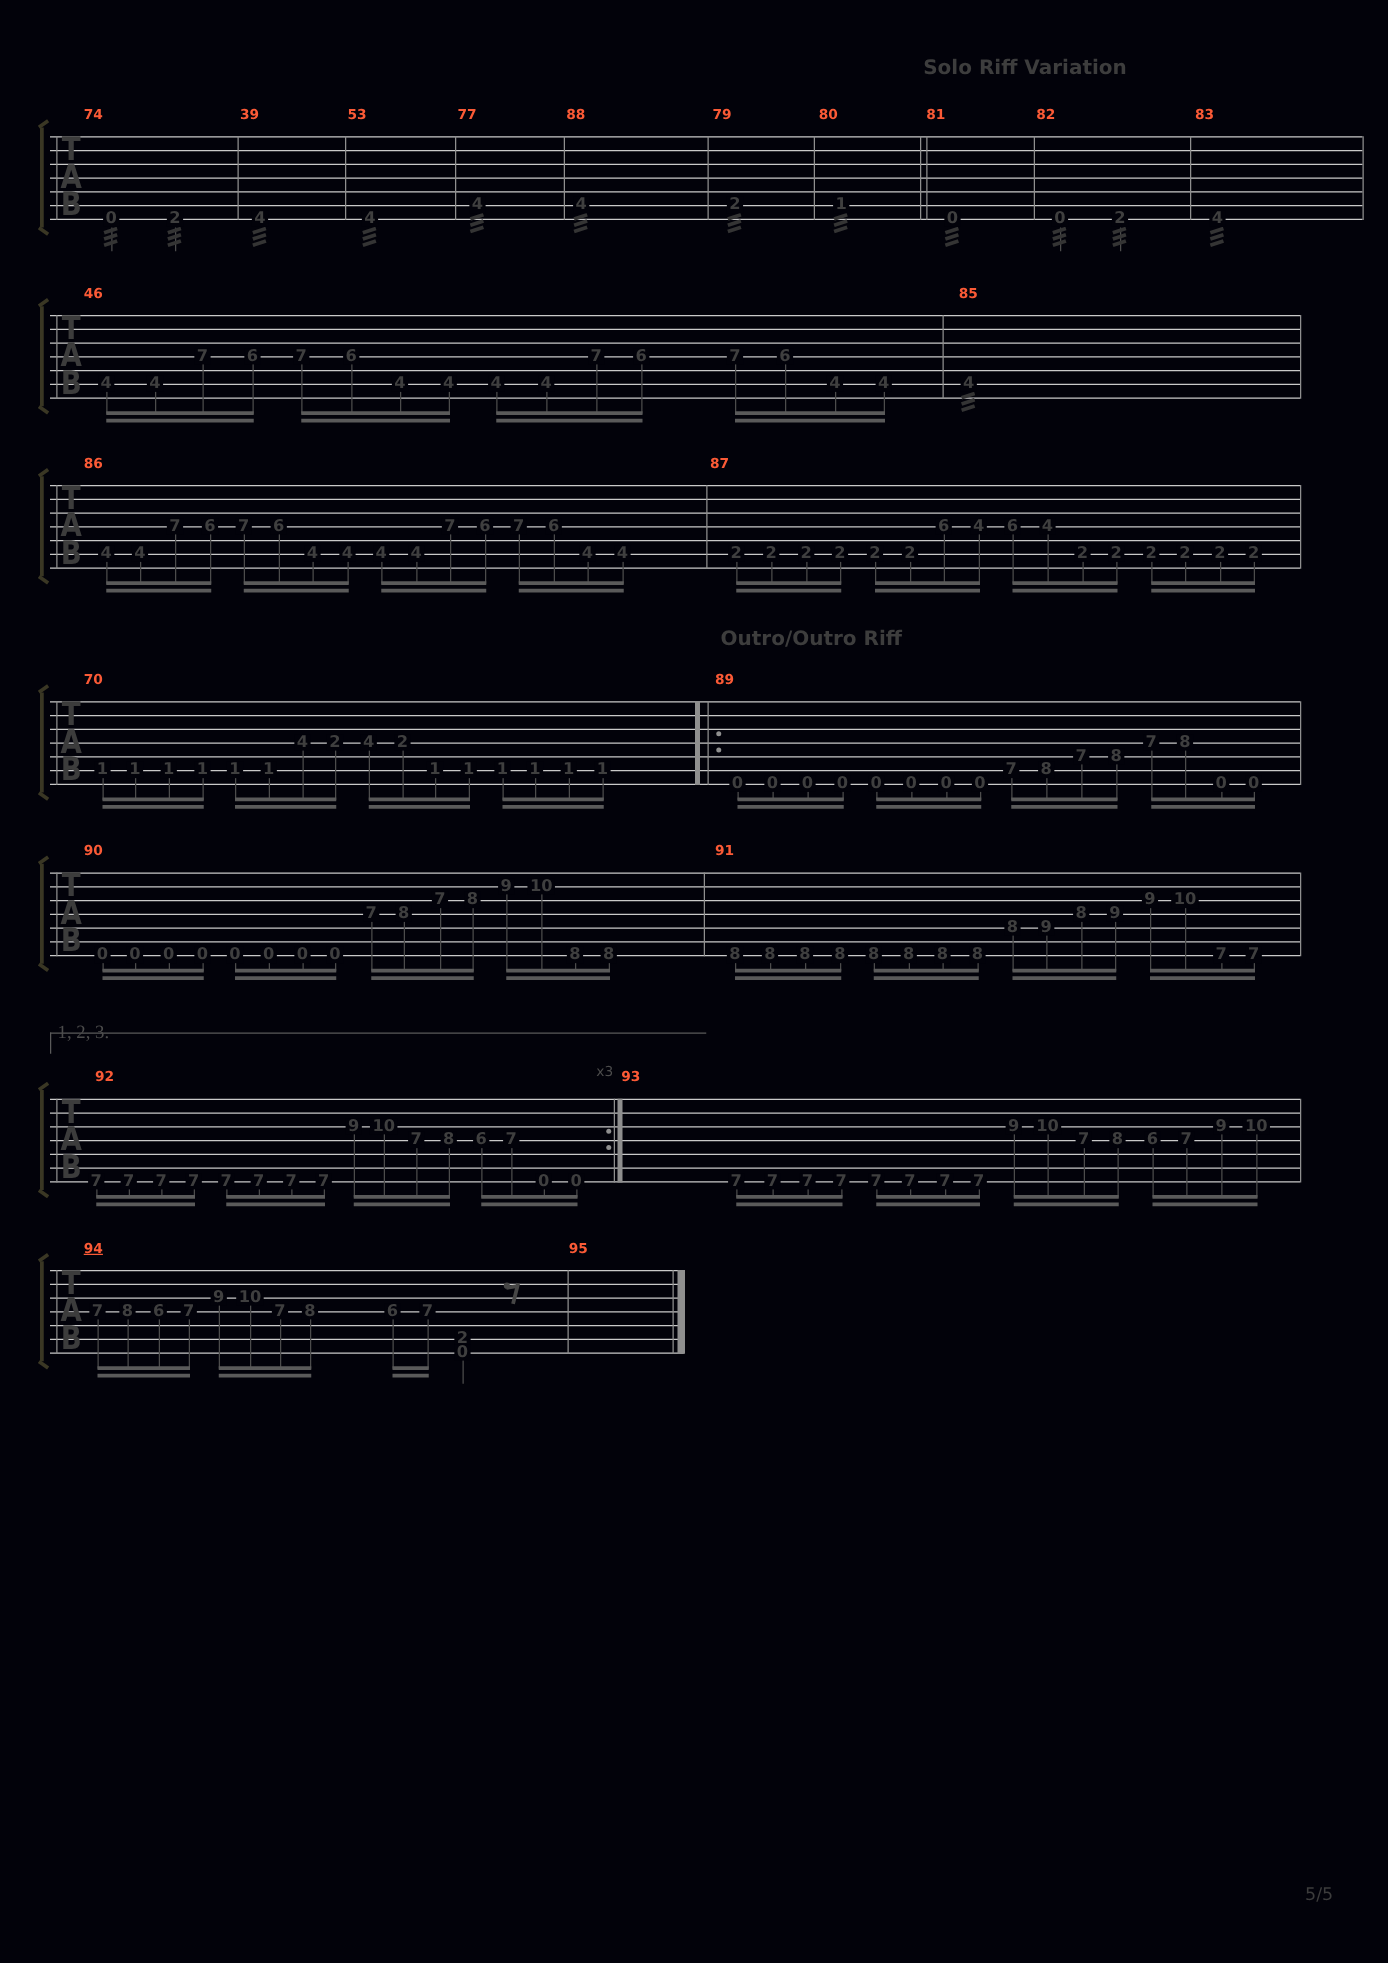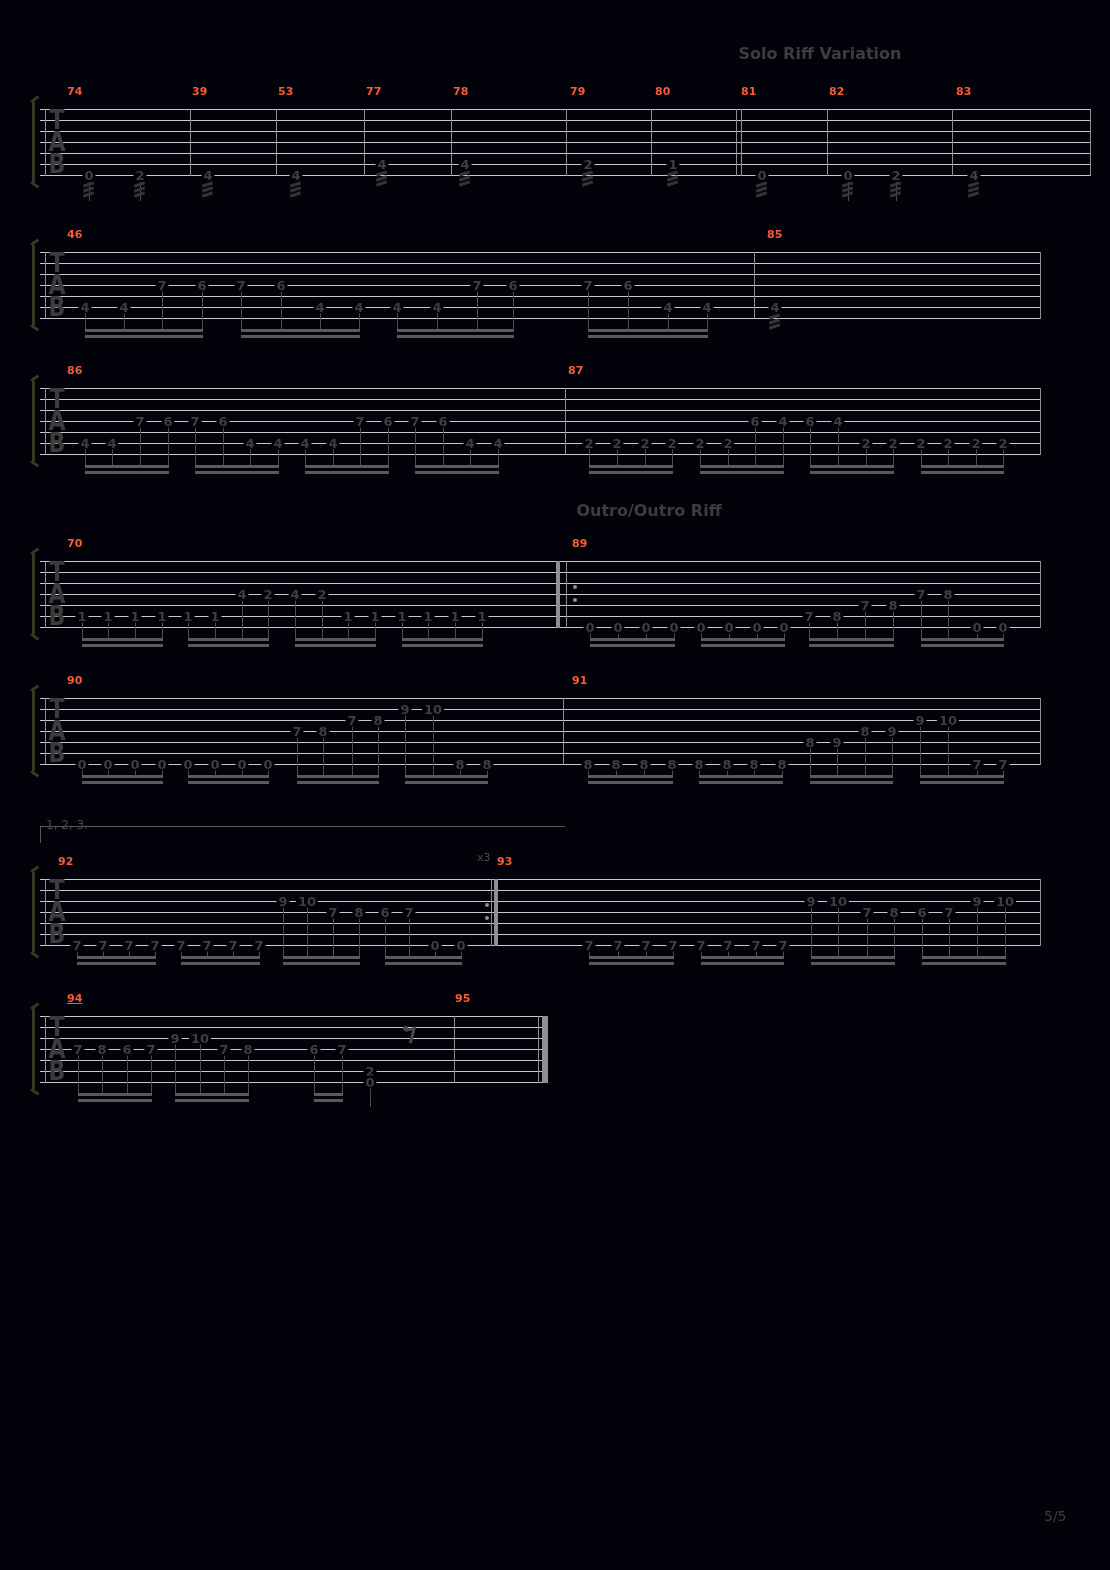--- a/index.html
+++ b/index.html
@@ -17,21 +17,21 @@
   .clef-letter{position:absolute;font-size:26px;font-weight:bold;color:#3c3c3c;
         transform:translate(-50%,-50%) scale(0.85,1);}
   .bracket{position:absolute;width:3px;background:#3a3724;}
   .bracket-tick{position:absolute;width:9px;height:3px;background:#3a3724;}
   .stem{position:absolute;width:1px;background:#4c4c4c;}
   .beam{position:absolute;height:3px;background:#5a5a5a;}
   .trem-slash{position:absolute;width:11px;height:3px;background:#343434;transform:rotate(-18deg);}
   .repeat-dot{position:absolute;width:4px;height:4px;border-radius:50%;background:#8f8f8f;}
   .volta-line{position:absolute;height:1px;background:#5a5a5a;}
   .volta-tick{position:absolute;width:1px;background:#5a5a5a;}
-  .volta-label{position:absolute;font-size:12px;color:#4c4c4c;}
+  .volta-label{position:absolute;font-size:15px;color:#4c4c4c;font-family:Liberation Serif, serif;}
   .annot-label{position:absolute;font-size:11px;color:#4c4c4c;}
   .rest-dot{position:absolute;width:5px;height:5px;border-radius:50%;background:#464646;}
   .rest-stroke{position:absolute;width:3px;background:#464646;transform:rotate(14deg);transform-origin:top right;}
   .rest-arm{position:absolute;height:3px;background:#464646;transform:rotate(-10deg);}
 </style>
 </head>
 <body>
 
 <div id="page">
   <div class="section-title" id="title-0" style="left: 820px; top: 44px;">Solo Riff Variation</div>
@@ -62,21 +62,21 @@
     <div class="barline" style="left: 651px; top: 109px; height: 67px;"></div>
     <div class="barline" style="left: 736px; top: 109px; height: 67px;"></div>
     <div class="barline" style="left: 741px; top: 109px; height: 67px;"></div>
     <div class="barline" style="left: 827px; top: 109px; height: 67px;"></div>
     <div class="barline" style="left: 952px; top: 109px; height: 67px;"></div>
     <div class="barline" style="left: 1090px; top: 109px; height: 67px;"></div>
     <div class="measure-number" style="left: 69px; top: 85px;">74</div>
     <div class="measure-number" style="left: 194px; top: 85px;">39</div>
     <div class="measure-number" style="left: 280px; top: 85px;">53</div>
     <div class="measure-number" style="left: 368px; top: 85px;">77</div>
-    <div class="measure-number" style="left: 455px; top: 85px;">78</div>
+    <div class="measure-number" style="left: 455px; top: 85px;">88</div>
     <div class="measure-number" style="left: 572px; top: 85px;">79</div>
     <div class="measure-number" style="left: 657px; top: 85px;">80</div>
     <div class="measure-number" style="left: 743px; top: 85px;">81</div>
     <div class="measure-number" style="left: 831px; top: 85px;">82</div>
     <div class="measure-number" style="left: 958px; top: 85px;">83</div>
     <div class="stem" style="left: 89px; top: 182px; height: 19px;"></div>
     <div class="trem-slash" style="left: 83px; top: 183px;"></div>
     <div class="trem-slash" style="left: 83px; top: 188px;"></div>
     <div class="trem-slash" style="left: 83px; top: 193px;"></div>
     <div class="fret" style="left: 89px; top: 175px;">0</div>
@@ -498,21 +498,21 @@
     <div class="bracket-tick" style="left: 32px; top: 951px; transform: rotate(35deg); transform-origin: left top;"></div>
     <div class="clef-letter" style="left: 57px; top: 890px;">T</div>
     <div class="clef-letter" style="left: 57px; top: 912px;">A</div>
     <div class="clef-letter" style="left: 57px; top: 934px;">B</div>
     <div class="barline" style="left: 45px; top: 879px; height: 67px;"></div>
     <div class="repeat-dot" style="left: 485px; top: 903px;"></div>
     <div class="repeat-dot" style="left: 485px; top: 916px;"></div>
     <div class="barline" style="left: 491px; top: 879px; height: 67px;"></div>
     <div class="barline thick" style="left: 494px; top: 879px; height: 67px;"></div>
     <div class="barline" style="left: 1040px; top: 879px; height: 67px;"></div>
-    <div class="measure-number" style="left: 60px; top: 855px;">92</div>
+    <div class="measure-number" style="left: 78px; top: 855px;">92</div>
     <div class="measure-number" style="left: 499px; top: 855px;">93</div>
     <div class="annot-label" style="left: 477px; top: 851px;">x3</div>
     <div class="stem" style="left: 77px; top: 951px; height: 7px;"></div>
     <div class="stem" style="left: 103px; top: 951px; height: 7px;"></div>
     <div class="stem" style="left: 129px; top: 951px; height: 7px;"></div>
     <div class="stem" style="left: 155px; top: 951px; height: 7px;"></div>
     <div class="beam" style="left: 77px; top: 956px; width: 79px;"></div>
     <div class="beam" style="left: 77px; top: 962px; width: 79px;"></div>
     <div class="fret" style="left: 77px; top: 945px;">7</div>
     <div class="fret" style="left: 103px; top: 945px;">7</div>

